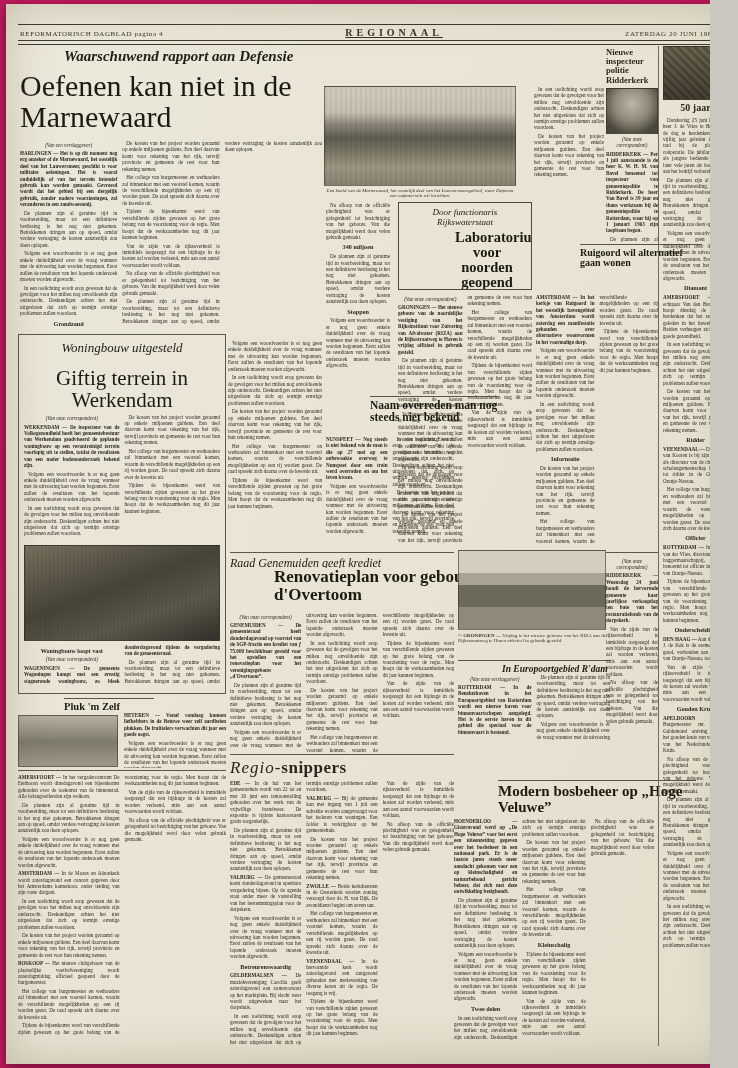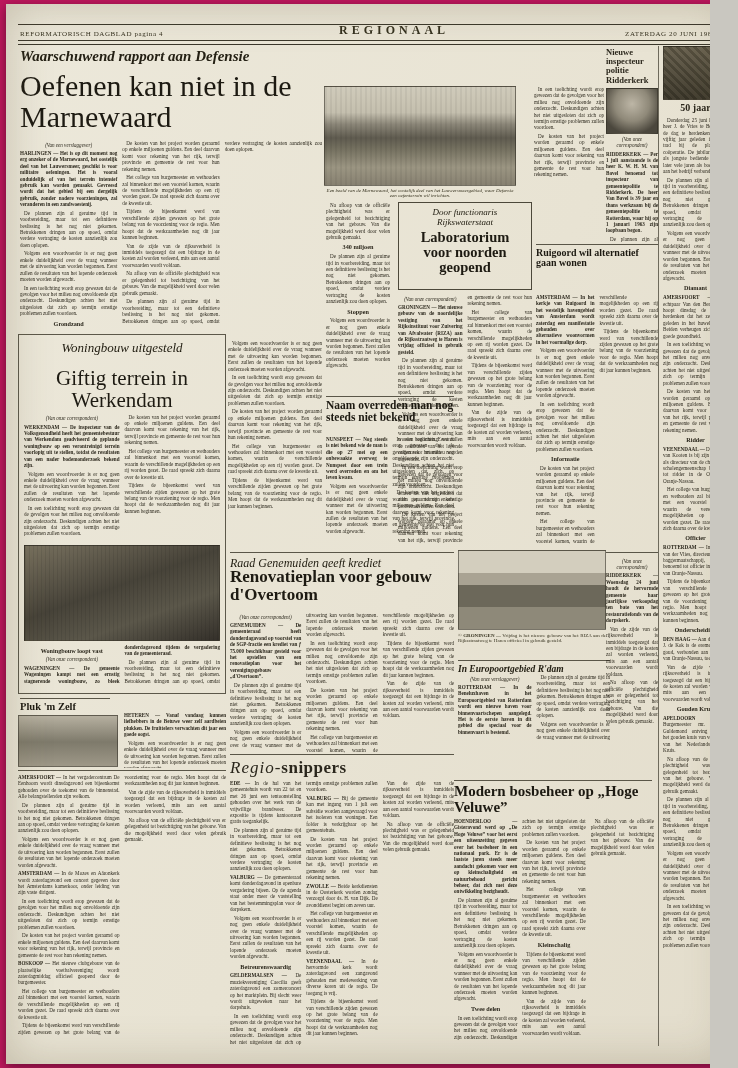--- a/index.html
+++ b/index.html
@@ -10,27 +10,27 @@
            background:linear-gradient(115deg,#ece8da 0%,#e8e3d3 55%,#e3ddcc 100%);
            box-shadow:0 3px 10px rgba(0,0,0,.45); }
   .sheet::after { content:""; position:absolute; inset:0; pointer-events:none;
            box-shadow:inset 0 0 46px rgba(96,84,52,.28); }
   .b { position:absolute; overflow:hidden; color:#2a261c; }
 
   
   .masthead { display:flex; justify-content:space-between; align-items:flex-end;
               border-top:1.5px solid #3c382c; border-bottom:1px solid #3c382c;
               padding:2px 2px; font-size:7px; letter-spacing:.6px; color:#35311f; }
-  .masthead .center { font-weight:bold; letter-spacing:4px; font-size:12px; }
+  .masthead .center { font-weight:bold; letter-spacing:4px; font-size:10px;text-decoration:underline; }
   .rule { position:absolute; background:#3c382c; }
 
   
   .hl { font-family:"Liberation Serif", serif; line-height:1.04; color:#1d1a12; }
   .kicker { font-style:italic; color:#242014; }
-  .bold { font-weight:bold; }
+  .bold { font-weight:bold;margin-left:44px; }
   .rtop { border-top:1px solid #5a5648; padding-top:3px; }
 
   
   .body-text { font-size:5.1px; line-height:1.26; text-align:justify; color:#2b271c; }
   .body-text p { margin:0 0 2.2px 0; text-indent:4px; }
   .body-text p.byline { text-align:center; font-style:italic; text-indent:0; margin:1.5px 0 2px; }
   .body-text p.leadp { font-weight:bold; text-indent:0; }
   .body-text p.entry { text-indent:0; }
   .sub { font-weight:bold; text-align:center; font-size:6.2px; margin:3px 0 2px; font-family:"Liberation Serif",serif; }
   .city { font-weight:bold; }

